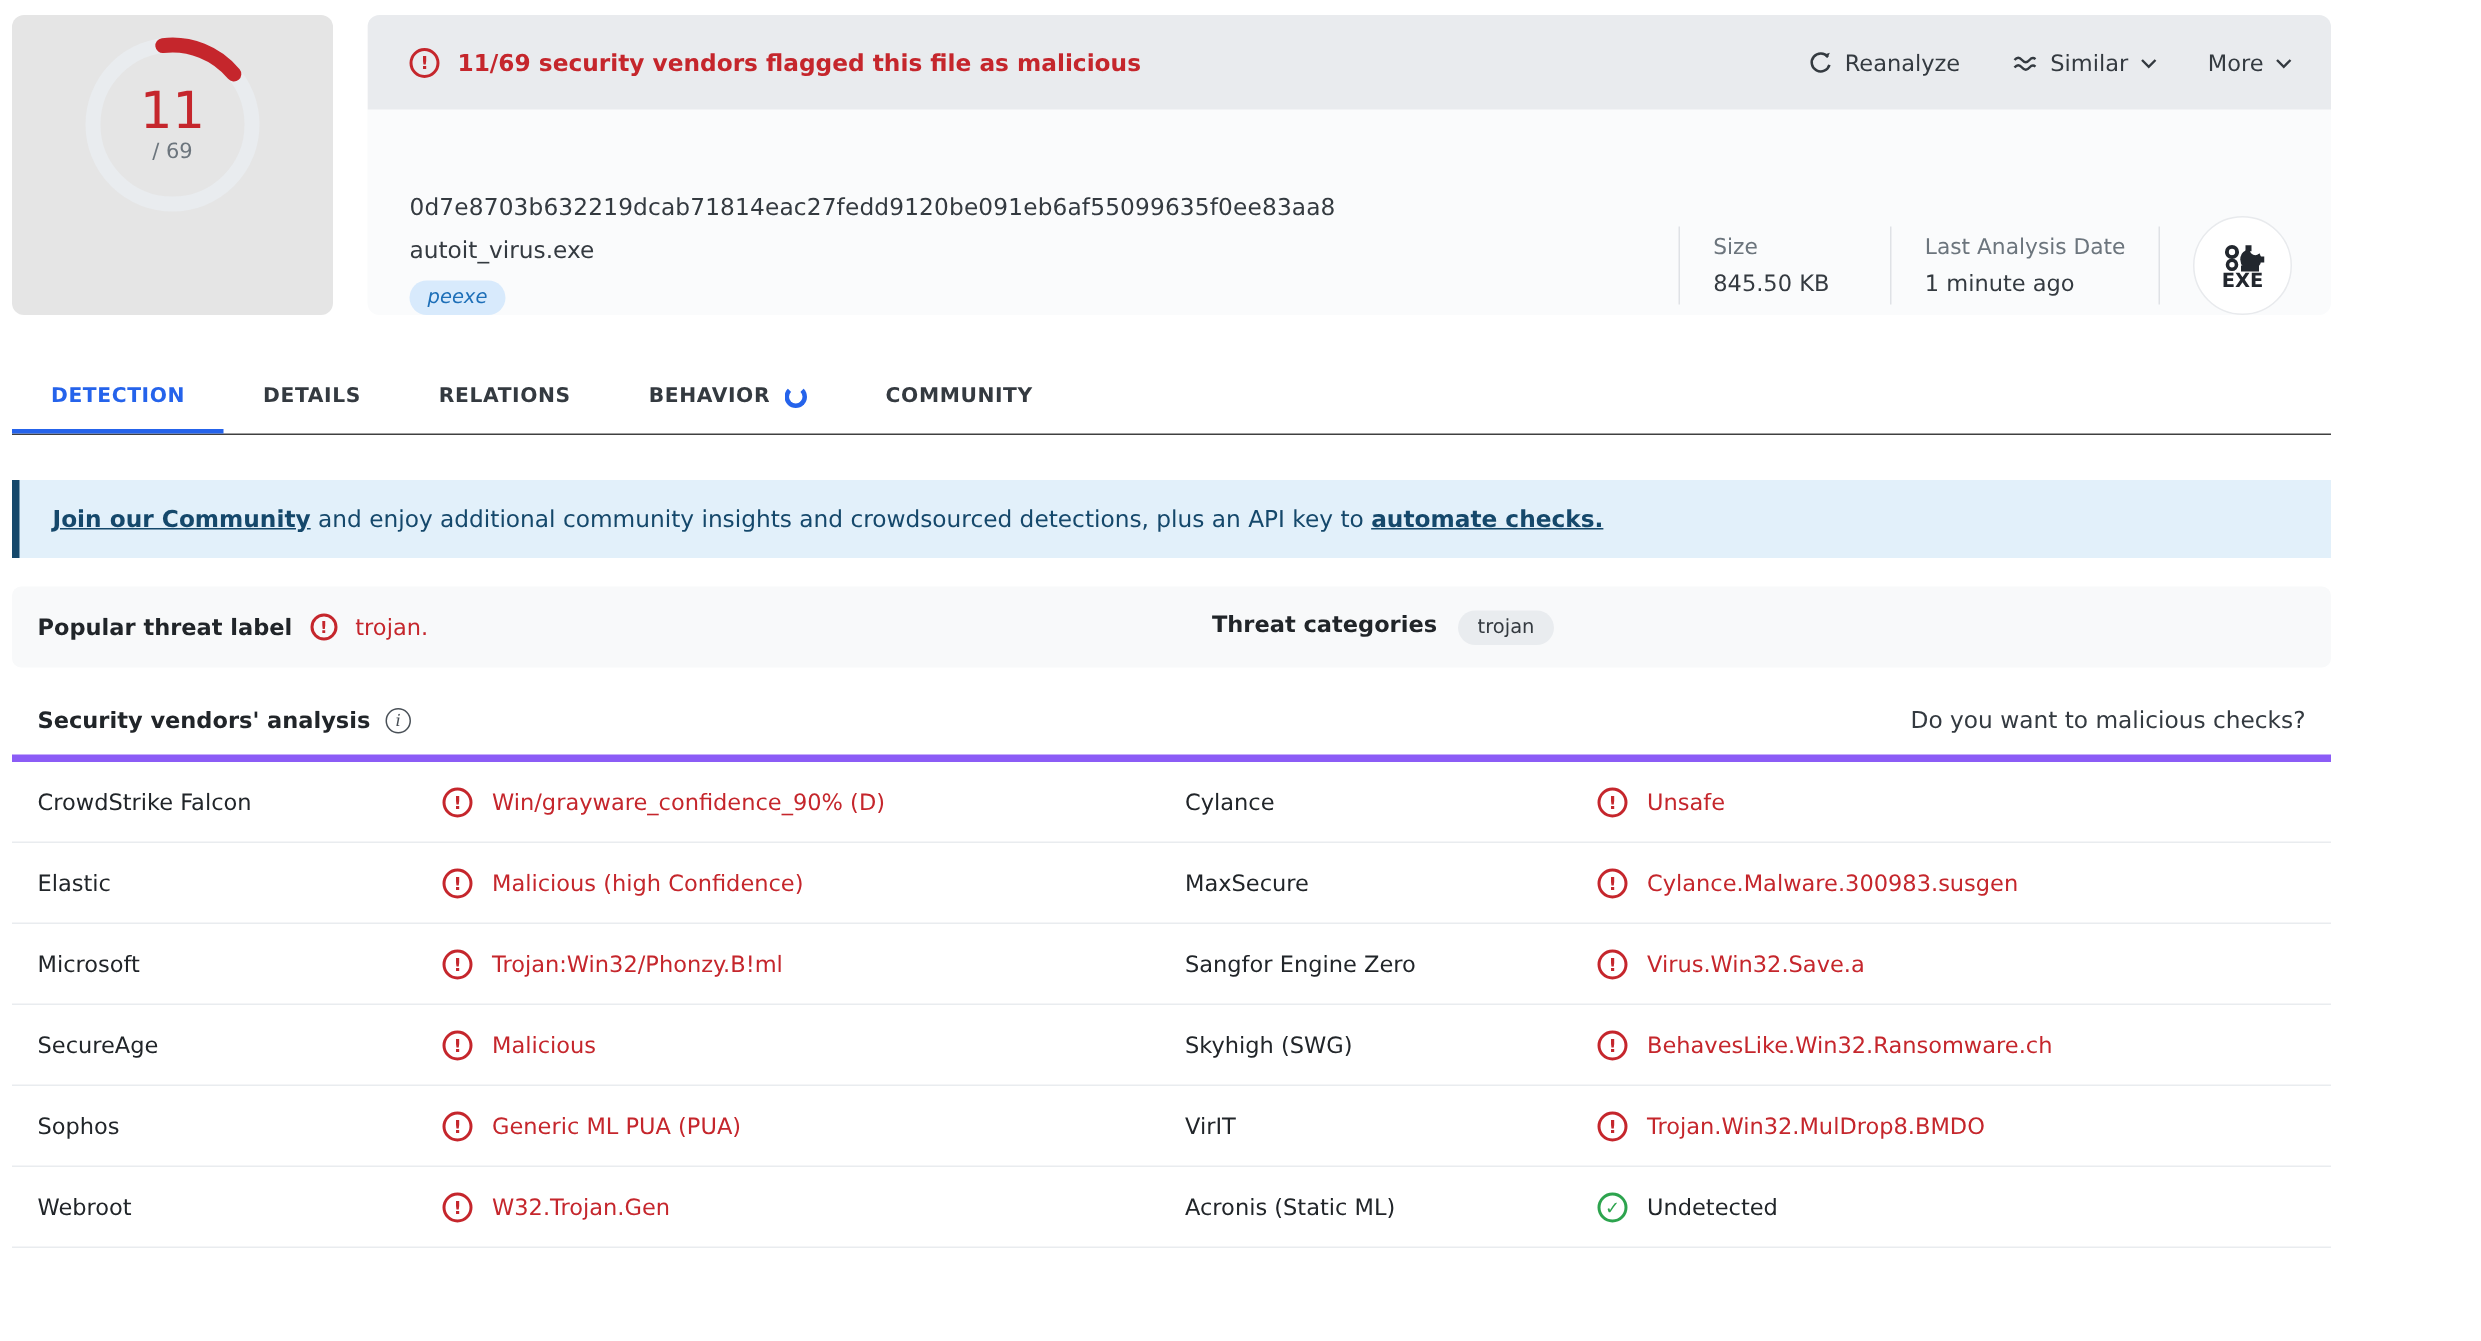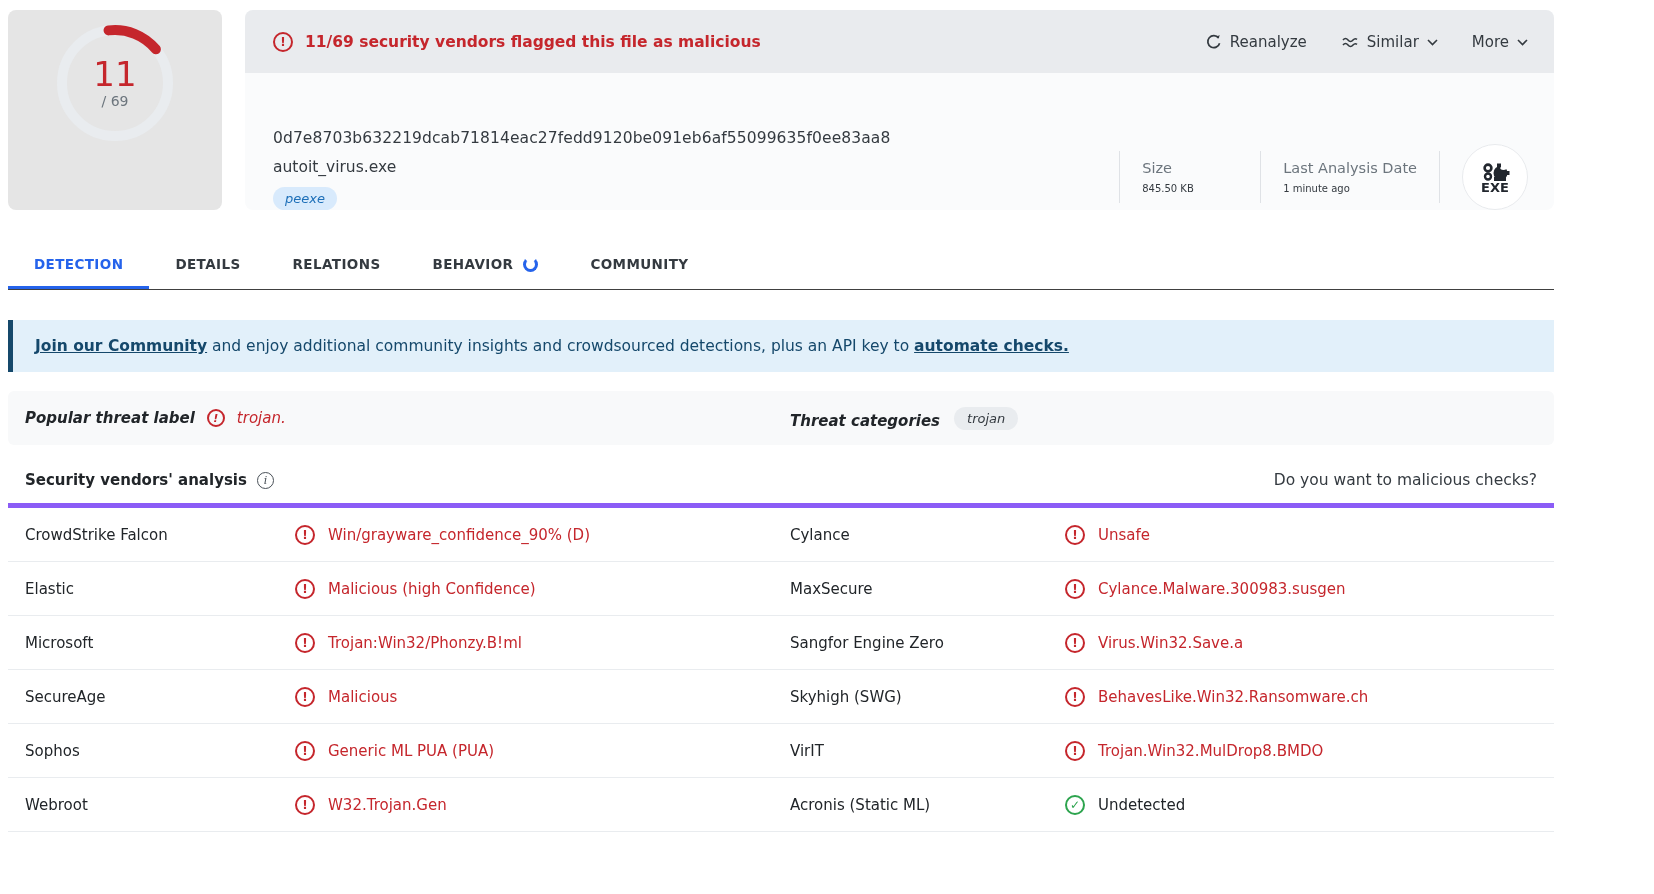--- a/index.html
+++ b/index.html
@@ -47,21 +47,21 @@
   .file-main { flex:1; display:flex; flex-direction:column; gap:11px; }
   .hash { font-size:15.5px; color:#343a40; letter-spacing:0.1px; }
   .filename { font-size:15.5px; color:#343a40; }
   .tag-row { display:flex;font-style:italic; }
   .tag { background:#d8eafc; color:#1d6fb8; font-size:13px; padding:4px 12px;
     border-radius:12px; cursor:pointer; }
   .file-meta { display:flex; align-items:center; gap:22px; }
   .vdiv { width:1px; height:52px; background:#dfe2e6; }
   .meta-block { display:flex; flex-direction:column; gap:7px; min-width:96px; }
   .meta-label { font-size:14.5px; color:#6c757d; }
-  .meta-value { font-size:10px; color:#343a40; }
+  .meta-value { font-size:15px; color:#343a40; }
   .exe-badge { width:66px; height:66px; border-radius:50%; background:#ffffff;
     border:1px solid #e8eaed; display:flex; flex-direction:column; align-items:center;
     justify-content:center; gap:0; }
   .exe-label { font-size:13px; font-weight:700; color:#22272e; line-height:1; margin-top:-2px; }
 
   
   .tabs { margin-top:31px; display:flex; border-bottom:1px solid #404040; }
   .tab { padding:15px 26px 14px; font-size:13.5px; font-weight:700; letter-spacing:0.4px;
     color:#343a40; cursor:pointer; border-bottom:3px solid transparent;
     display:flex; align-items:center; gap:10px; }
@@ -70,23 +70,23 @@
     border-top-color:transparent; animation:spin 0.9s linear infinite; }
   @keyframes spin { to { transform:rotate(360deg); } }
 
   
   .banner { margin-top:30px; background:#e2f0fa; border-left:5px solid #15486b;
     padding:17px 20px 17px 22px; font-size:15.5px; color:#15486b; }
   .banner a { color:#15486b; font-weight:700; text-decoration:underline; cursor:pointer; }
 
   
   .threat-row { margin-top:19px; background:#f8f9fa; border-radius:6px; height:54px;
-    display:flex; align-items:center;font-style:italic; }
+    display:flex; align-items:center; }
   .threat-left { display:flex; align-items:center; gap:12px; padding-left:17px; width:782px; }
-  .threat-right { display:flex; align-items:flex-end; gap:14px; }
+  .threat-right { display:flex; align-items:flex-start; gap:14px;margin-left:18px; }
   .bold-label { font-size:15px; font-weight:700; color:#212529; }
   .threat-value { font-size:15px; color:#c5262c; }
   .chip { background:#e9ecef; color:#343a40; font-size:13px; padding:4px 13px;
     border-radius:12px; cursor:pointer; }
 
   
   .analysis-header { margin-top:12px; height:46px; display:flex; align-items:center;
     justify-content:space-between; padding:0 17px; }
   .analysis-left { display:flex; align-items:center; gap:10px; }
   .info-icon { display:inline-flex; width:17px; height:17px; border-radius:50%;

